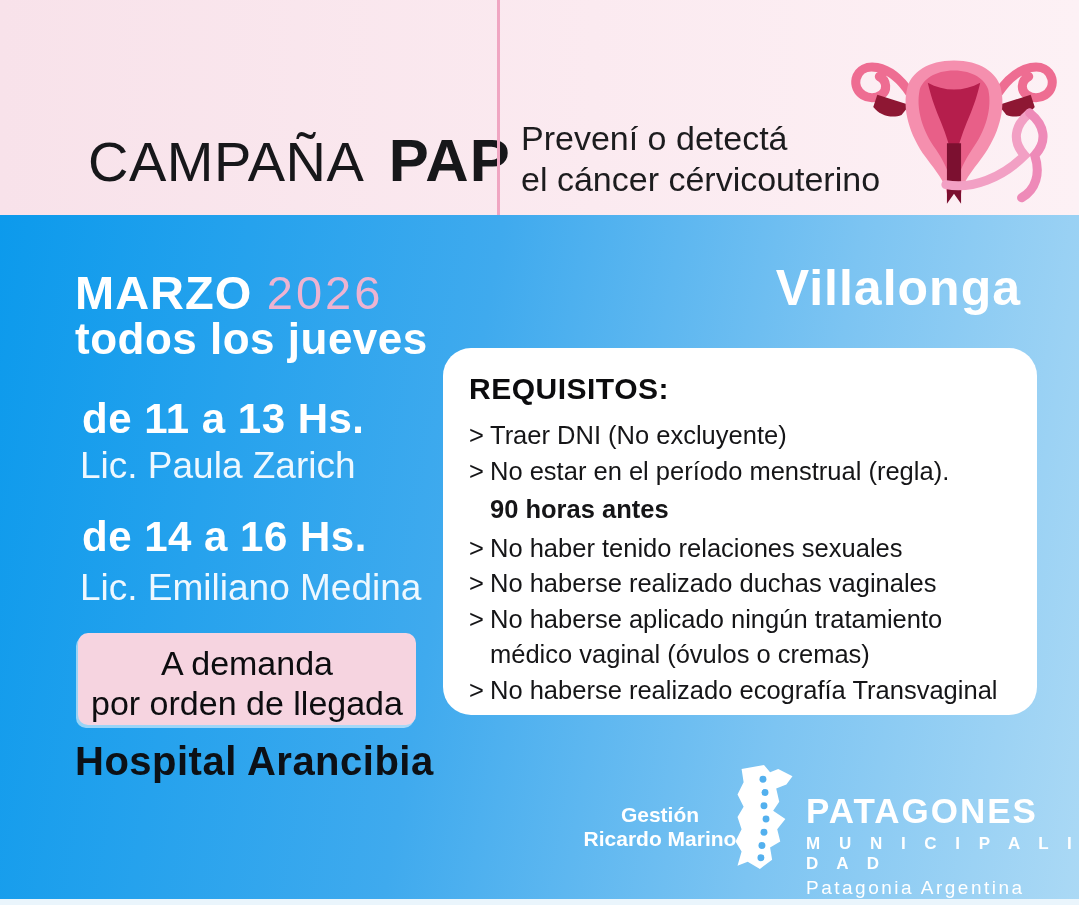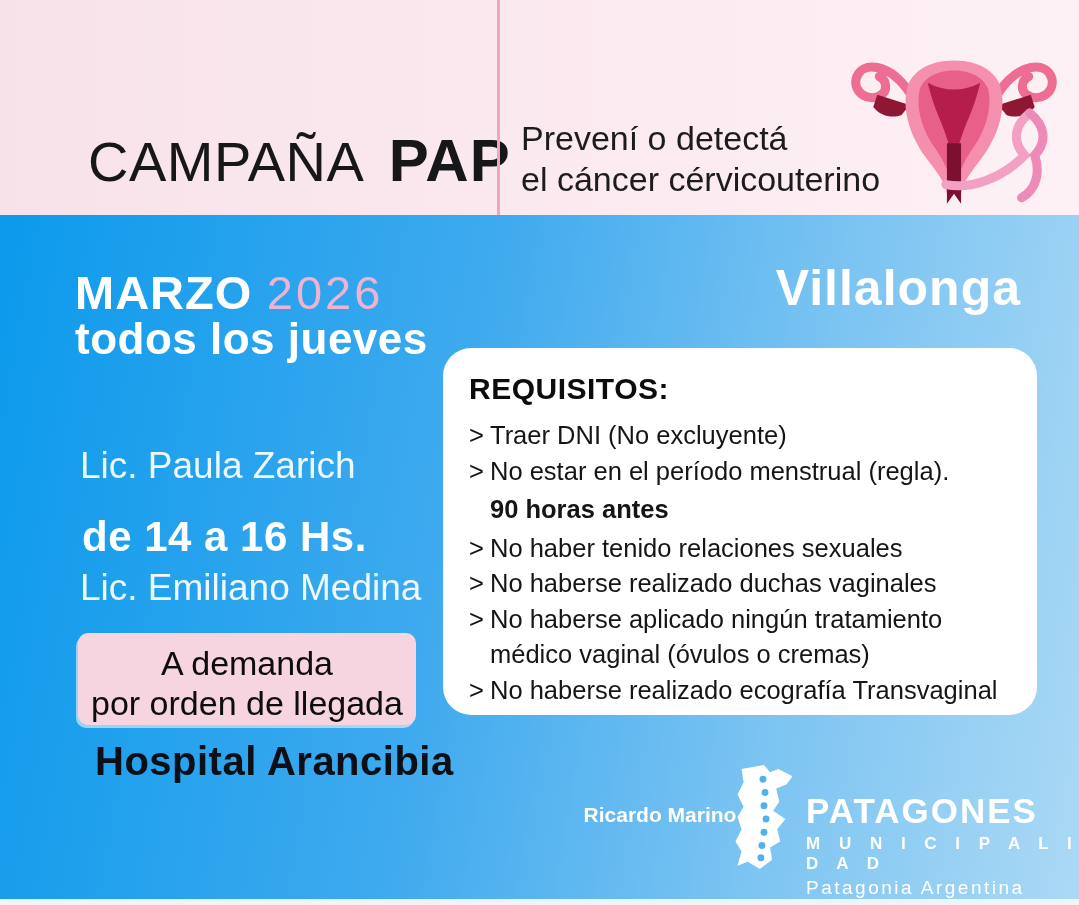--- a/index.html
+++ b/index.html
@@ -42,21 +42,21 @@
   .t1 { top:180px; } .p1 { top:230px; }
   .t2 { top:298px; } .p2 { top:352px; }
 
   .note-box {
     position:absolute; left:78px; top:418px; width:338px;
     background:#f6d4e0; border-radius:10px;
     padding:10px 8px 2px 8px; text-align:center;
     color:#0d0d10; font-size:34px; line-height:40px; font-weight:400;
     box-shadow:-2px 3px 0 rgba(255,255,255,0.55);
   }
-  .location { position:absolute; left:95px; top:524px; font-size:40px; font-weight:bold; color:#0c1016; letter-spacing:0.5px; }
+  .location { position:absolute; left:75px; top:524px; font-size:40px; font-weight:bold; color:#0c1016; letter-spacing:0.5px; }
 
   .city {
     position:absolute; right:58px; top:44px;
     font-size:50px; font-weight:700; letter-spacing:1px; color:#ffffff;
   }
 
   
   .card {
     position:absolute; left:443px; top:133px; width:594px; height:367px;
     background:#ffffff; border-radius:28px;
@@ -120,20 +120,21 @@
   </div>
 
   <div class="body">
 
     <div class="month-line">
       <span class="month">MARZO</span>
       <span class="year">2026</span>
     </div>
     <div class="frequency">todos los jueves</div>
 
+    <div class="slot-time t1">de 11 a 13 Hs.</div>
     <div class="slot-prof p1">Lic. Paula Zarich</div>
 
     <div class="slot-time t2">de 14 a 16 Hs.</div>
     <div class="slot-prof p2">Lic. Emiliano Medina</div>
 
     <div class="note-box">
       <div>A demanda</div>
       <div>por orden de llegada</div>
     </div>
 
@@ -168,20 +169,21 @@
         <span class="marker">&gt;</span>
         <span class="txt">No haberse aplicado ningún tratamiento médico vaginal (óvulos o cremas)</span>
       </div>
       <div class="req-row">
         <span class="marker">&gt;</span>
         <span class="txt">No haberse realizado ecografía Transvaginal</span>
       </div>
     </div>
 
     <div class="management">
+      <div>Gestión</div>
       <div>Ricardo Marino</div>
     </div>
 
     <svg class="map-logo" viewBox="0 0 62 110" aria-hidden="true">
       <path d="M8,6 L30,2 L36,9 L44,6 L58,13 L52,21 L42,25 L45,38 L39,47 L51,55 L43,65 L46,77 L36,83 L38,95 L26,104 L14,97 L4,101 L8,87 L2,77 L8,65 L4,53 L10,43 L4,31 L10,19 Z" fill="#ffffff"></path>
       <circle cx="29" cy="16" r="3.4" fill="#53b0ee"></circle>
       <circle cx="31" cy="29" r="3.4" fill="#53b0ee"></circle>
       <circle cx="30" cy="42" r="3.4" fill="#53b0ee"></circle>
       <circle cx="32" cy="55" r="3.4" fill="#53b0ee"></circle>
       <circle cx="30" cy="68" r="3.4" fill="#53b0ee"></circle>

